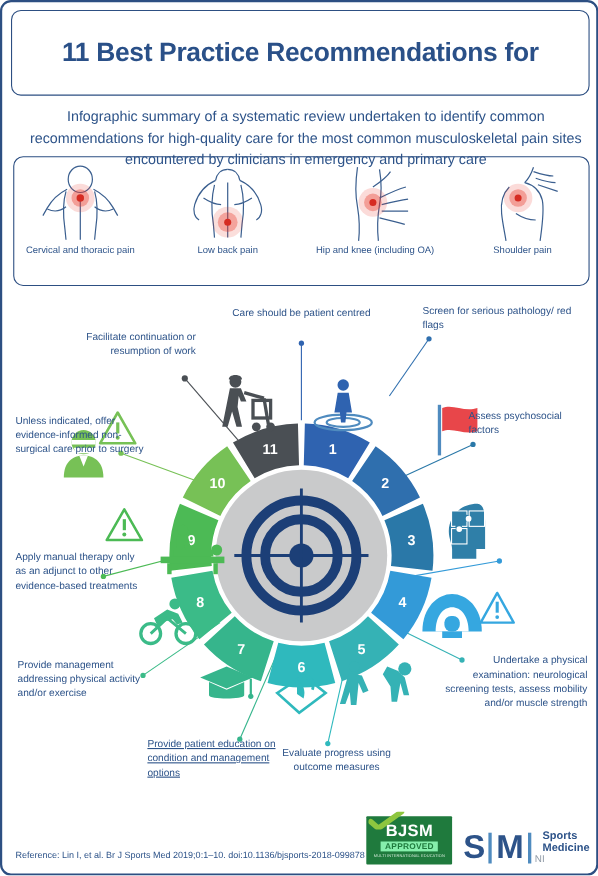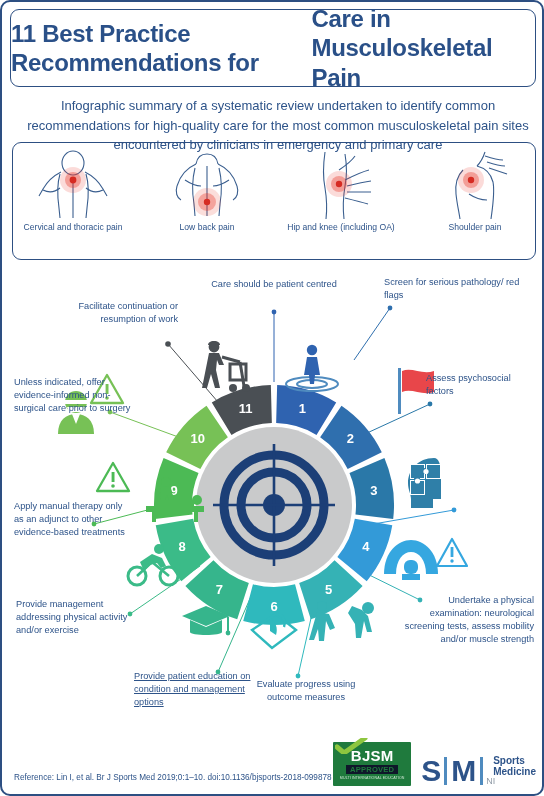--- a/index.html
+++ b/index.html
@@ -36,40 +36,39 @@
   #leaders{position:absolute;left:0;top:0;width:544px;height:470px;}
   #icons{position:absolute;left:0;top:0;width:544px;height:470px;}
 
   
   #footer{position:absolute;left:0;bottom:0;width:544px;height:62px;}
   #reference{position:absolute;left:12px;bottom:12px;font-size:8.2px;color:#2d5389;}
   #logos{position:absolute;right:10px;bottom:8px;display:flex;align-items:flex-end;gap:10px;}
   .bjsm{width:78px;height:44px;background:#1f7a3d;position:relative;border-radius:1px;
         display:flex;flex-direction:column;align-items:center;justify-content:center;}
   .bjsm-main{font-size:15px;font-weight:bold;color:#fff;letter-spacing:.3px;line-height:1;}
-  .bjsm-sub{font-size:7.6px;font-weight:bold;color:#fff;background:#0f172a;color:#1f7a3d;
+  .bjsm-sub{font-size:7.6px;font-weight:bold;color:#fff;background:#86efac;color:#1f7a3d;
             padding:0 4px;margin-top:2px;letter-spacing:.2px;}
   .bjsm-fine{font-size:3.6px;color:#cfe6d5;margin-top:2px;letter-spacing:.1px;}
   .simi{display:flex;align-items:center;gap:3px;}
   .simi-s{font-size:30px;font-weight:bold;color:#2d5389;line-height:.85;}
   .simi-bars{display:flex;gap:2px;}
   .simi-bar{width:3px;height:28px;background:#4f8bbf;}
   .simi-m{font-size:30px;font-weight:bold;color:#2d5389;line-height:.85;margin:0 1px;}
   .simi-txt{display:flex;flex-direction:column;line-height:1.02;}
   .simi-txt .t1,.simi-txt .t2{font-size:10px;font-weight:bold;color:#2d5389;margin-left:7px;}
   .simi-txt .t3{font-size:9px;color:#8f9aa6;}
 </style>
 </head>
 <body>
 
 <div id="page">
 
   <div id="title-box">
     <div id="title-line1">11 Best Practice Recommendations for</div>
-    <div id="title-line2">Care in Musculoskeletal Pain</div>
   </div>
   <div id="subtitle">Infographic summary of a systematic review undertaken to identify common recommendations for high-quality care for the most common musculoskeletal pain sites encountered by clinicians in emergency and primary care</div>
 
   <div id="sites-panel">
 
     <div class="site">
       <div class="site-art">
         <svg width="92" height="70" viewBox="0 0 92 70">
           <g fill="none" stroke="#3b5f8f" stroke-width="1.1">
             <ellipse cx="46" cy="13" rx="11" ry="12"></ellipse>

